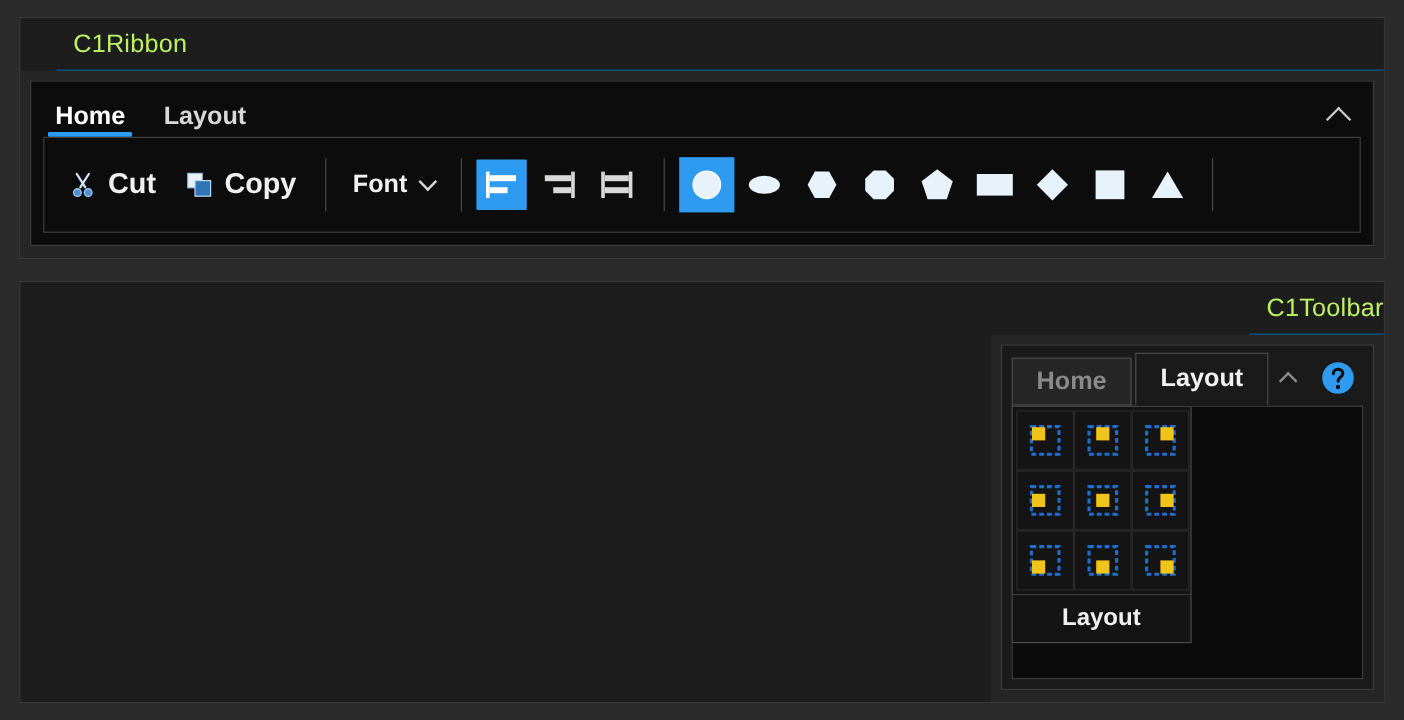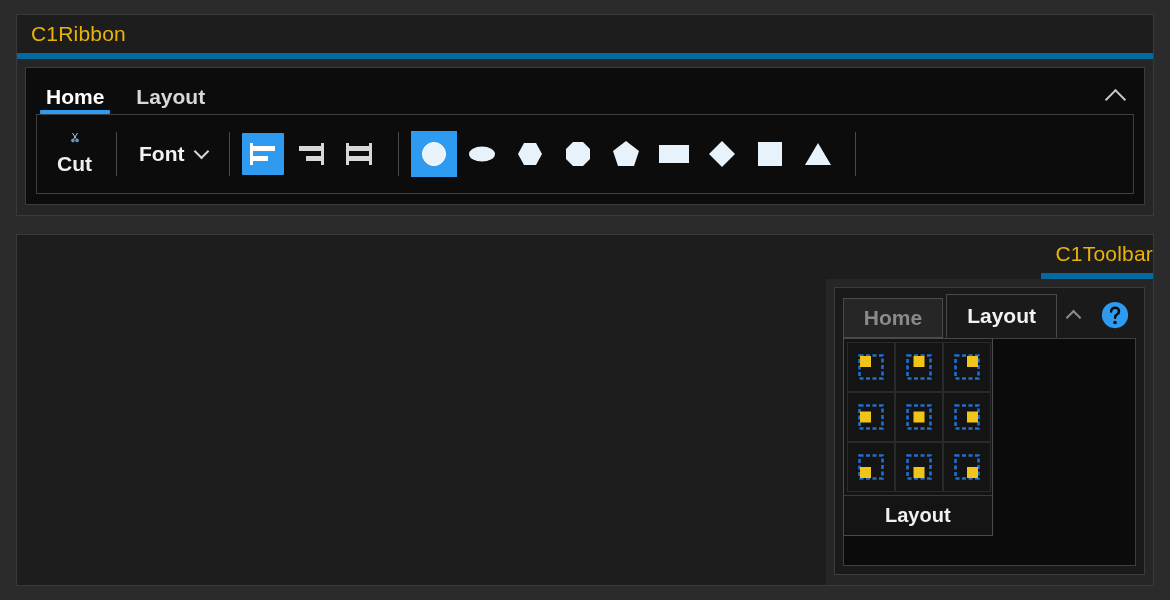--- a/index.html
+++ b/index.html
@@ -28,25 +28,26 @@
     background: #1d1d1d;
     border: 1px solid #3a3a3a;
     display: flex;
     flex-direction: column;
   }
   .panel-header {
     height: 44px;
     display: flex;
     align-items: center;
     padding: 0 0 0 14px;
-    color: #eab308;
+    color: #bef264;
     font-size: 21px;
     letter-spacing: .2px;
     background: #1d1d1d;
-    border-bottom: 6px solid #0369a1;
+    border-bottom: 1px solid #0369a1;
+    margin-left: 30px;
   }
   .panel-body {
     flex: 1;
     padding: 8px 8px 10px 8px;
     background: #262626;
     display: flex;
     flex-direction: column;
     font-weight: bold;
   }
 
@@ -117,24 +118,23 @@
 
   .rgroup { display: flex; align-items: center; }
 
   .rbtn {
     display: flex;
     align-items: center;
     gap: 9px;
     height: 44px;
     padding: 0 12px;
     color: #f0f0f0;
-    font-size: 21px;
+    font-size: 24px;
     cursor: pointer;
     white-space: nowrap;
-    flex-direction: column;
   }
 
   .sep {
     width: 1px;
     height: 44px;
     background: #4a4a4a;
     margin: 0 12px;
   }
 
   .ico { width: 24px; height: 24px; display: block; }
@@ -288,20 +288,27 @@
 
             <div class="rbtn">
               <svg class="ico" viewBox="0 0 24 24">
                 <path d="M7 3 L14 14 M17 3 L10 14" stroke="#cfe6fb" stroke-width="1.9" fill="none" stroke-linecap="round"></path>
                 <circle cx="7.5" cy="18.5" r="3.2" fill="#4e8fd0" stroke="#9dc7ee" stroke-width="1.1"></circle>
                 <circle cx="16.5" cy="18.5" r="3.2" fill="#4e8fd0" stroke="#9dc7ee" stroke-width="1.1"></circle>
               </svg>
               <span>Cut</span>
             </div>
 
+            <div class="rbtn">
+              <svg class="ico" viewBox="0 0 24 24">
+                <rect x="2.5" y="2.5" width="12" height="12" fill="#e9f2fb" stroke="#9dc2e4" stroke-width="1"></rect>
+                <rect x="8.5" y="8.5" width="13" height="13" fill="#2f74b5" stroke="#bcd9f2" stroke-width="1"></rect>
+              </svg>
+              <span>Copy</span>
+            </div>
 
           </div>
 
           <div class="sep"></div>
 
           <div class="font-btn">
             <span>Font</span>
             <span class="caret-down"></span>
           </div>
 

